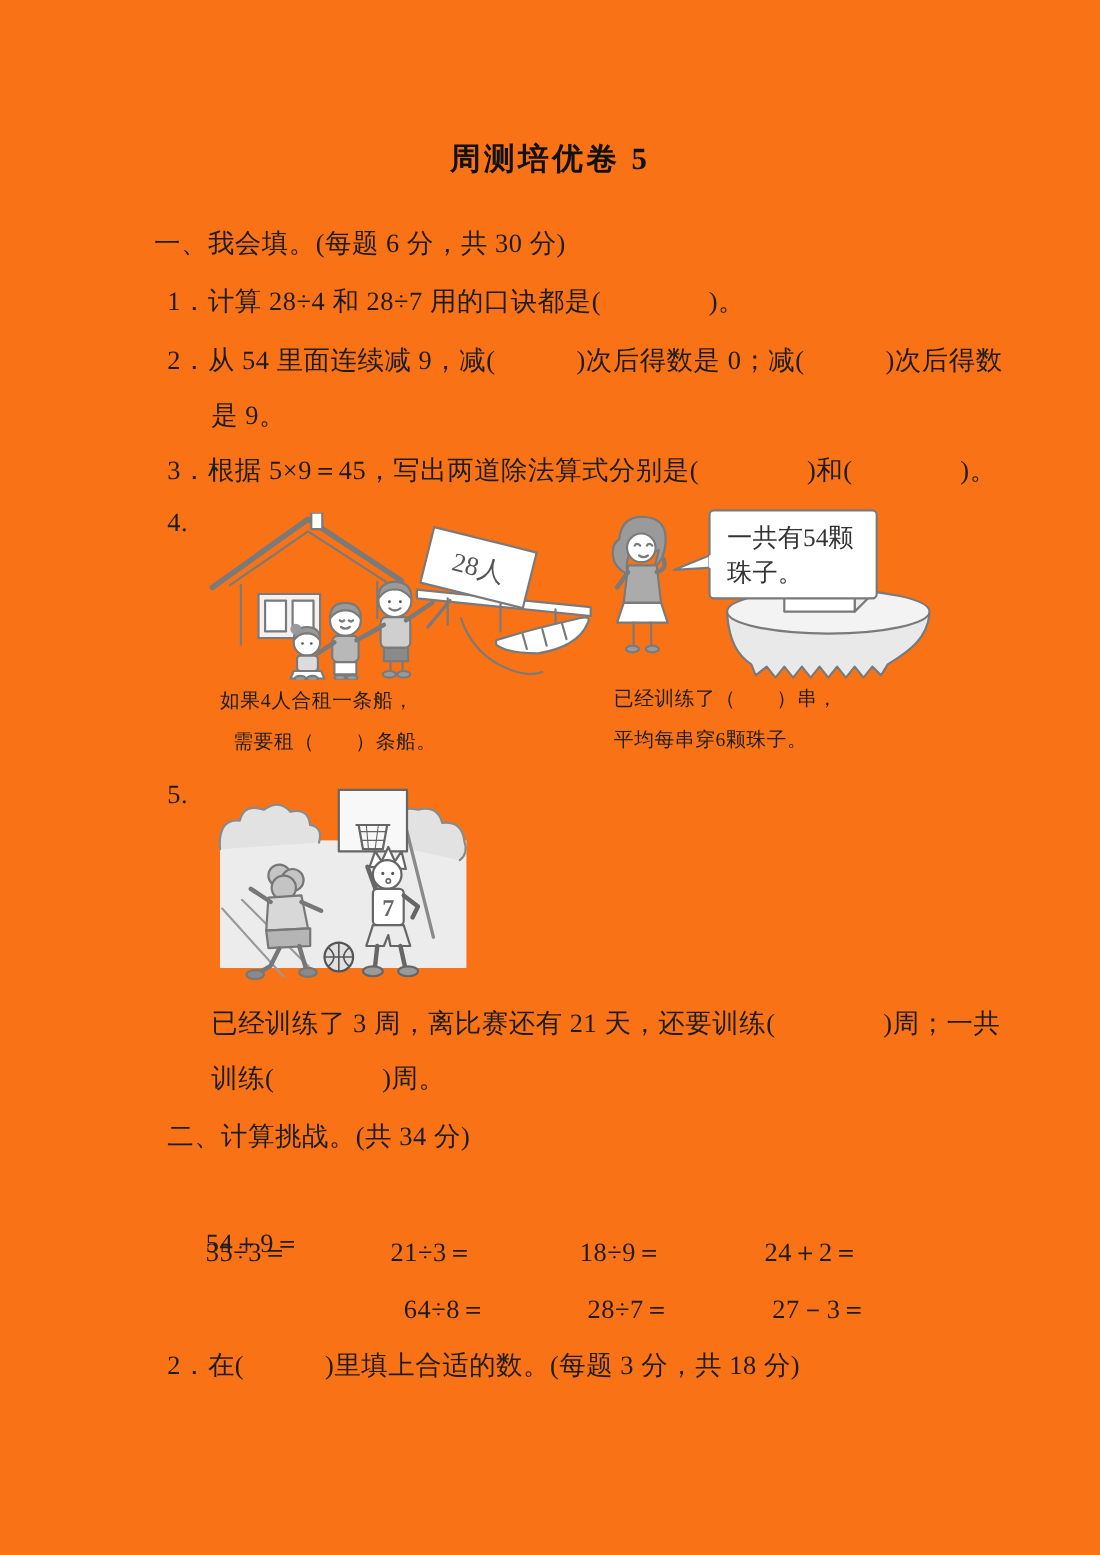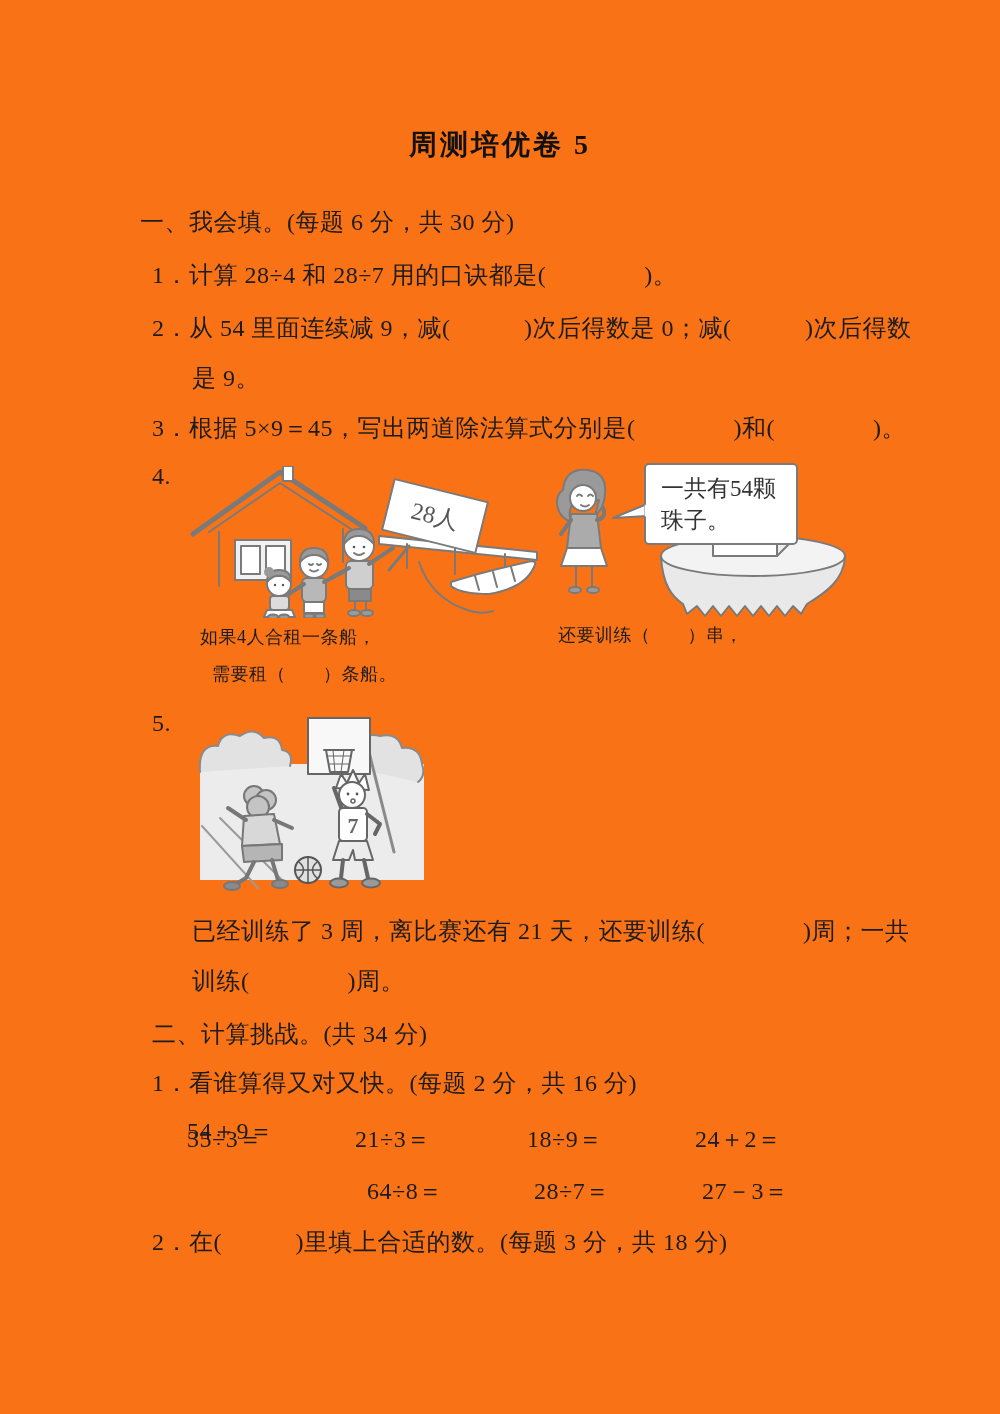--- a/index.html
+++ b/index.html
@@ -141,21 +141,22 @@
         <rect x="102" y="4" width="152" height="80" rx="4" fill="#fff"></rect>
         <line x1="103" y1="46" x2="103" y2="55" stroke="#fff" stroke-width="3"></line>
       </g>
     </g>
     <text x="118" y="36" font-size="23" fill="#333">一共有54颗</text>
     <text x="118" y="68" font-size="23" fill="#333">珠子。</text>
   </svg>
 
   <div class="line caption" style="left:200px; top:626px;">如果4人合租一条船，</div>
   <div class="line caption" style="left:212px; top:663px;">需要租（　　）条船。</div>
-  <div class="line caption" style="left:558px; top:624px;">还要训练（　　）串，</div>
+  <div class="line caption" style="left:558px; top:624px;">已经训练了（　　）串，</div>
+  <div class="line caption" style="left:558px; top:661px;">平均每串穿6颗珠子。</div>
 
   <div class="line" style="left:152px; top:708px;">5.</div>
 
   <svg class="abs" style="left:196px; top:708px;" width="232" height="200" viewBox="0 0 232 200">
     <g stroke="#8a8a8a" stroke-width="2" fill="none" stroke-linecap="round" stroke-linejoin="round">
       <g>
         <rect x="4" y="56" width="224" height="116" fill="#ececec" stroke="none"></rect>
         <path d="M4,64 Q2,36 22,38 Q26,22 44,28 Q58,18 68,30 Q84,26 86,42 Q98,44 94,58" fill="#e2e2e2"></path>
         <path d="M140,56 Q142,36 160,38 Q166,24 184,28 Q202,24 206,40 Q224,38 226,56 Q230,68 222,74" fill="#e2e2e2"></path>
       </g>
@@ -201,21 +202,20 @@
         <path d="M99,162 L125,162 M112,149 L112,175 M103,154 Q112,162 103,170 M121,154 Q112,162 121,170" stroke="#555" stroke-width="1.5"></path>
       </g>
     </g>
     <text x="157" y="125" text-anchor="middle" font-size="22" font-weight="bold" fill="#666">7</text>
   </svg>
 
   <div class="line" style="left:192px; top:916px;">已经训练了 3 周，离比赛还有 21 天，还要训练(　　　　)周；一共</div>
   <div class="line" style="left:192px; top:966px;">训练(　　　　)周。</div>
 
   <div class="line" style="left:152px; top:1019px;">二、计算挑战。(共 34 分)</div>
-  <div class="line" style="left:152px; top:1068px;">1．看谁算得又对又快。(每题 2 分，共 16 分)</div>
 
   <span class="line" style="left:187px; top:1124px;">35÷3＝</span>
   <span class="line" style="left:355px; top:1124px;text-align:right;">21÷3＝</span>
   <span class="line" style="left:527px; top:1124px;">18÷9＝</span>
   <span class="line" style="left:695px; top:1124px;">24＋2＝</span>
 
   <span class="line" style="left:187px; top:1116px;">54＋9＝</span>
   <span class="line" style="left:367px; top:1176px;">64÷8＝</span>
   <span class="line" style="left:534px; top:1176px;">28÷7＝</span>
   <span class="line" style="left:702px; top:1176px;">27－3＝</span>

